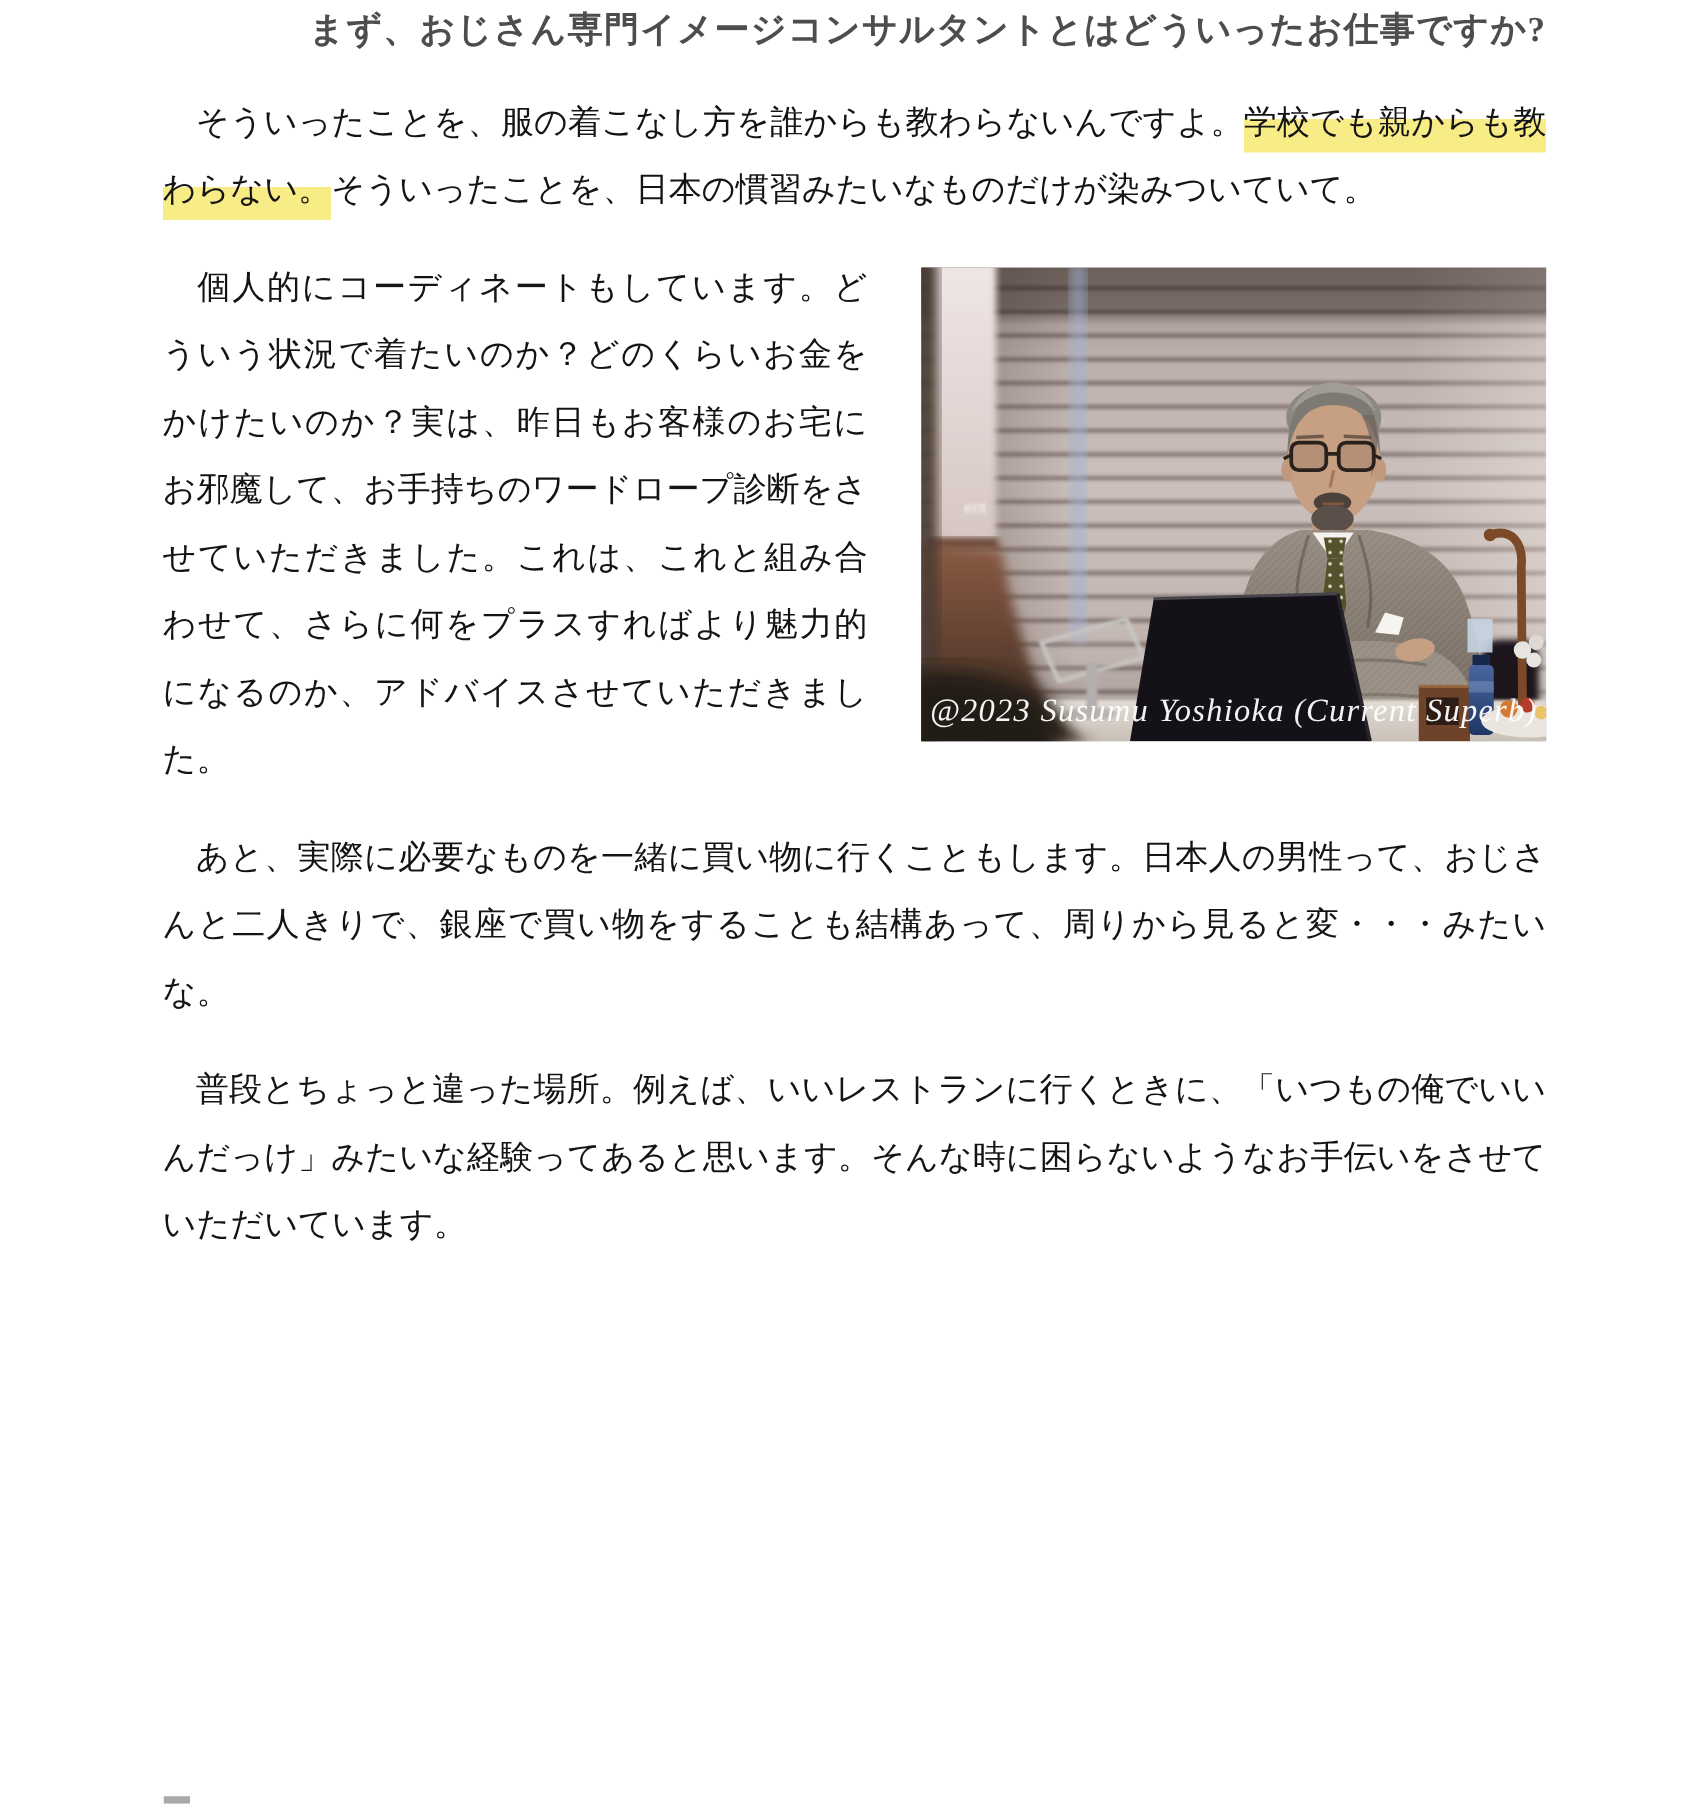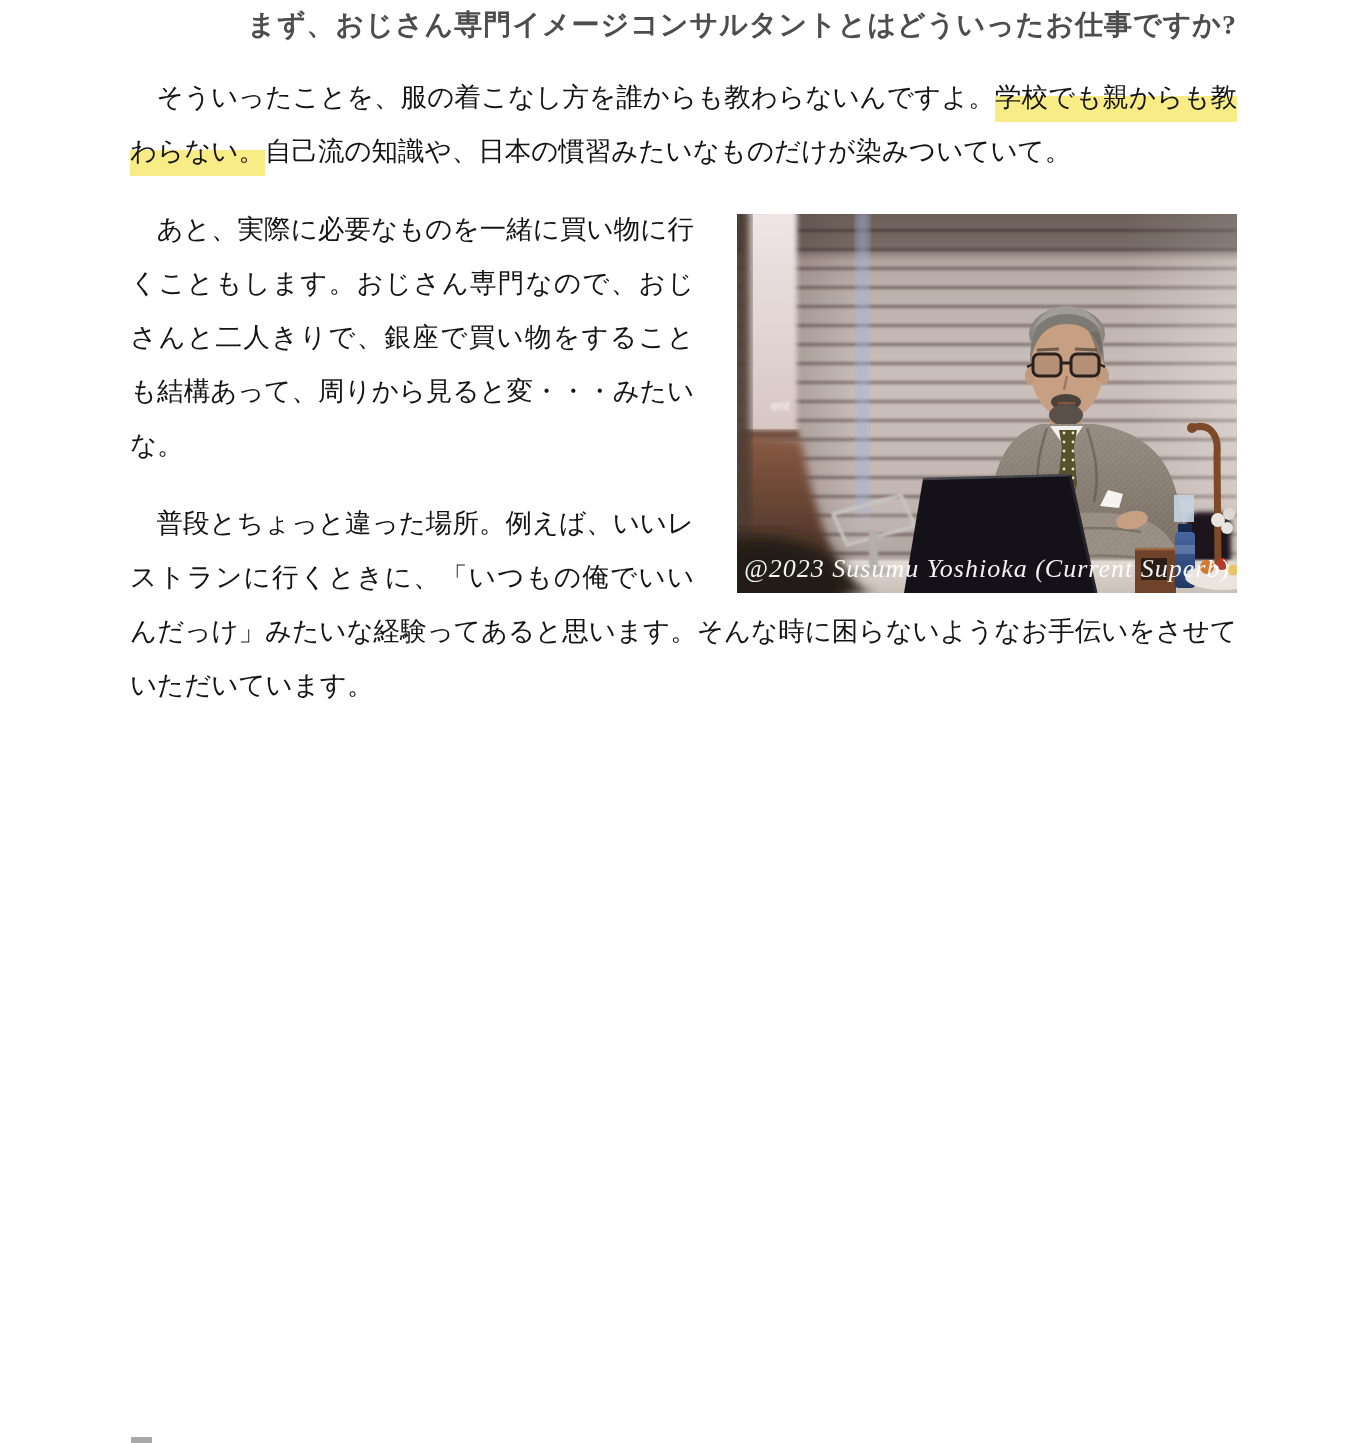--- a/index.html
+++ b/index.html
@@ -45,21 +45,21 @@
   .next-bar{position:absolute;left:131px;top:1437px;width:21px;height:6px;background:#a9a9a9;}
 </style>
 </head>
 <body>
 
 <div class="container">
 
 
   <h2 class="question">まず、おじさん専門イメージコンサルタントとはどういったお仕事ですか?</h2>
 
-  <p class="para"><span>　そういったことを、服の着こなし方を誰からも教わらないんですよ。</span><mark class="hl">学校でも親からも教わらない。</mark><span>自己流の知識や、日本の慣習みたいなものだけが染みついていて。</span></p>
+  <p class="para"><span>　そういったことを、服の着こなし方を誰からも教わらないんですよ。</span><mark class="hl">学校でも親からも教わらない。</mark><span>そういったことを、日本の慣習みたいなものだけが染みついていて。</span></p>
 
   <span class="photo">
     <svg viewBox="0 0 500 379" xmlns="http://www.w3.org/2000/svg">
       <defs>
         <linearGradient id="bgGrad" x1="0" y1="0" x2="0" y2="1">
           <stop offset="0" stop-color="#8f7e78"></stop>
           <stop offset="0.18" stop-color="#b4a6a1"></stop>
           <stop offset="0.45" stop-color="#c6b9b4"></stop>
           <stop offset="0.75" stop-color="#bcaea9"></stop>
           <stop offset="1" stop-color="#9e908a"></stop>
@@ -215,18 +215,19 @@
         <rect x="4" y="216" width="58" height="10" fill="#6b4a3a" filter="url(#b2)"></rect>
         <path d="M0,222 L64,226 C70,260 80,300 96,340 C110,368 130,379 142,379 L0,379 Z" fill="url(#bokehGrad)" filter="url(#b4)"></path>
         <rect x="-6" y="-6" width="20" height="391" fill="#4a3a33" opacity="0.85" filter="url(#b4)"></rect>
         <ellipse cx="18" cy="374" rx="95" ry="52" fill="#241c19" filter="url(#b8)"></ellipse>
       </g>
 
       <text x="250" y="363" text-anchor="middle" font-size="26" font-style="italic" font-family="Liberation Serif, DejaVu Serif, serif" fill="#ffffff" opacity="0.95" letter-spacing="1">@2023 Susumu Yoshioka (Current Superb)</text>
     </svg>
   </span>
 
-  <p class="para">　あと、実際に必要なものを一緒に買い物に行くこともします。おじさん専門なので、おじさんと二人きりで、銀座で買い物をすることも結構あって、周りから見ると変・・・みたいな。</p>
+  <p class="para">　個人的にコーディネートもしています。どういう状況で着たいのか？どのくらいお金をかけたいのか？実は、昨日もお客様のお宅にお邪魔して、お手持ちのワードロープ診断をさせていただきました。これは、これと組み合わせて、さらに何をプラスすればより魅力的になるのか、アドバイスさせていただきました。</p>
+  <p class="para">　あと、実際に必要なものを一緒に買い物に行くこともします。日本人の男性って、おじさんと二人きりで、銀座で買い物をすることも結構あって、周りから見ると変・・・みたいな。</p>
   <p class="para">　普段とちょっと違った場所。例えば、いいレストランに行くときに、「いつもの俺でいいんだっけ」みたいな経験ってあると思います。そんな時に困らないようなお手伝いをさせていただいています。</p>
 
 </div>
 
 <div class="next-bar"></div>
 
 </body></html>

